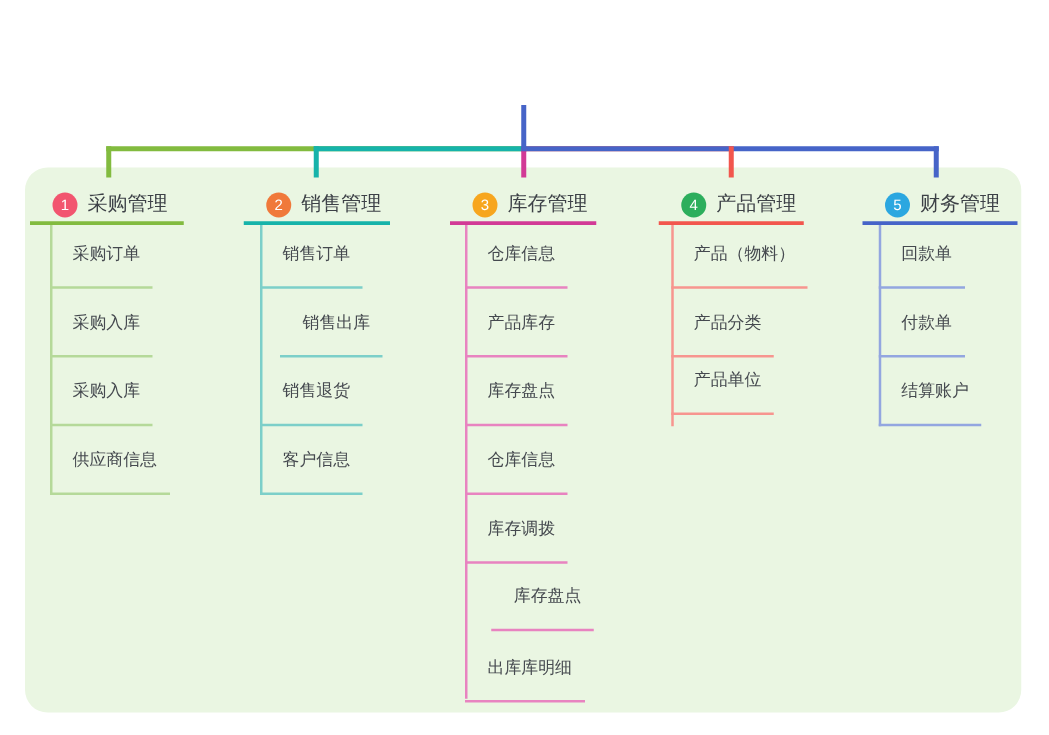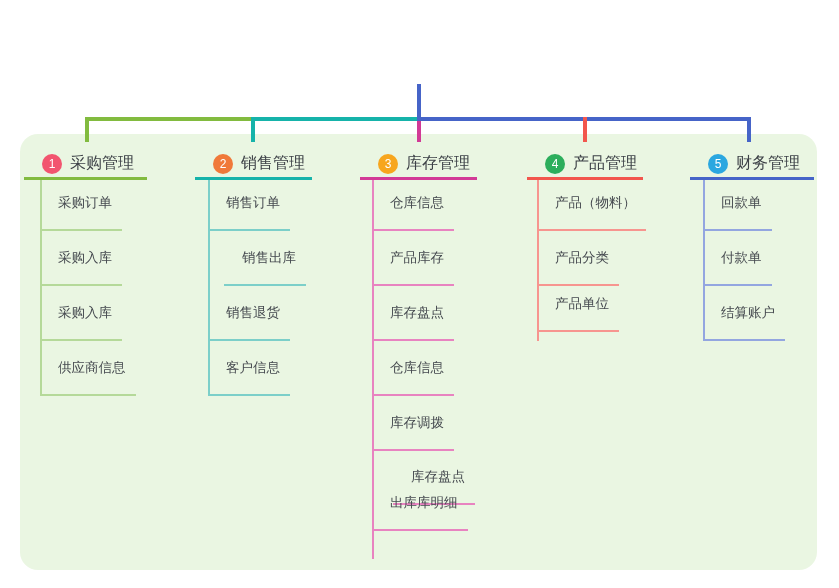--- a/index.html
+++ b/index.html
@@ -108,21 +108,21 @@
       </div>
       <div class="child-node" style="left: 372px; top: 366px; border-bottom-color: rgb(232, 131, 192);">
         <span>仓库信息</span>
       </div>
       <div class="child-node" style="left: 372px; top: 421px; border-bottom-color: rgb(232, 131, 192);">
         <span>库存调拨</span>
       </div>
       <div class="child-node" style="left: 372px; top: 475px; border-bottom-color: rgb(232, 131, 192); margin-left: 21px;">
         <span>库存盘点</span>
       </div>
-      <div class="child-node" style="left: 372px; top: 501px; border-bottom-color: rgb(232, 131, 192);">
+      <div class="child-node" style="left: 372px; top: 532px; border-bottom-color: rgb(232, 131, 192);">
         <span>出库库明细</span>
       </div>
       <div class="branch-header" style="left: 527px; width: 116px; border-bottom-color: rgb(242, 86, 77);">
         <span class="badge" style="background: rgb(44, 174, 92);">4</span>
         <span>产品管理</span>
       </div>
       <div class="rail" style="left: 537px; top: 180px; height: 161px; background: rgb(247, 149, 143);"></div>
       <div class="child-node" style="left: 537px; top: 201px; border-bottom-color: rgb(247, 149, 143);">
         <span>产品（物料）</span>
       </div>

